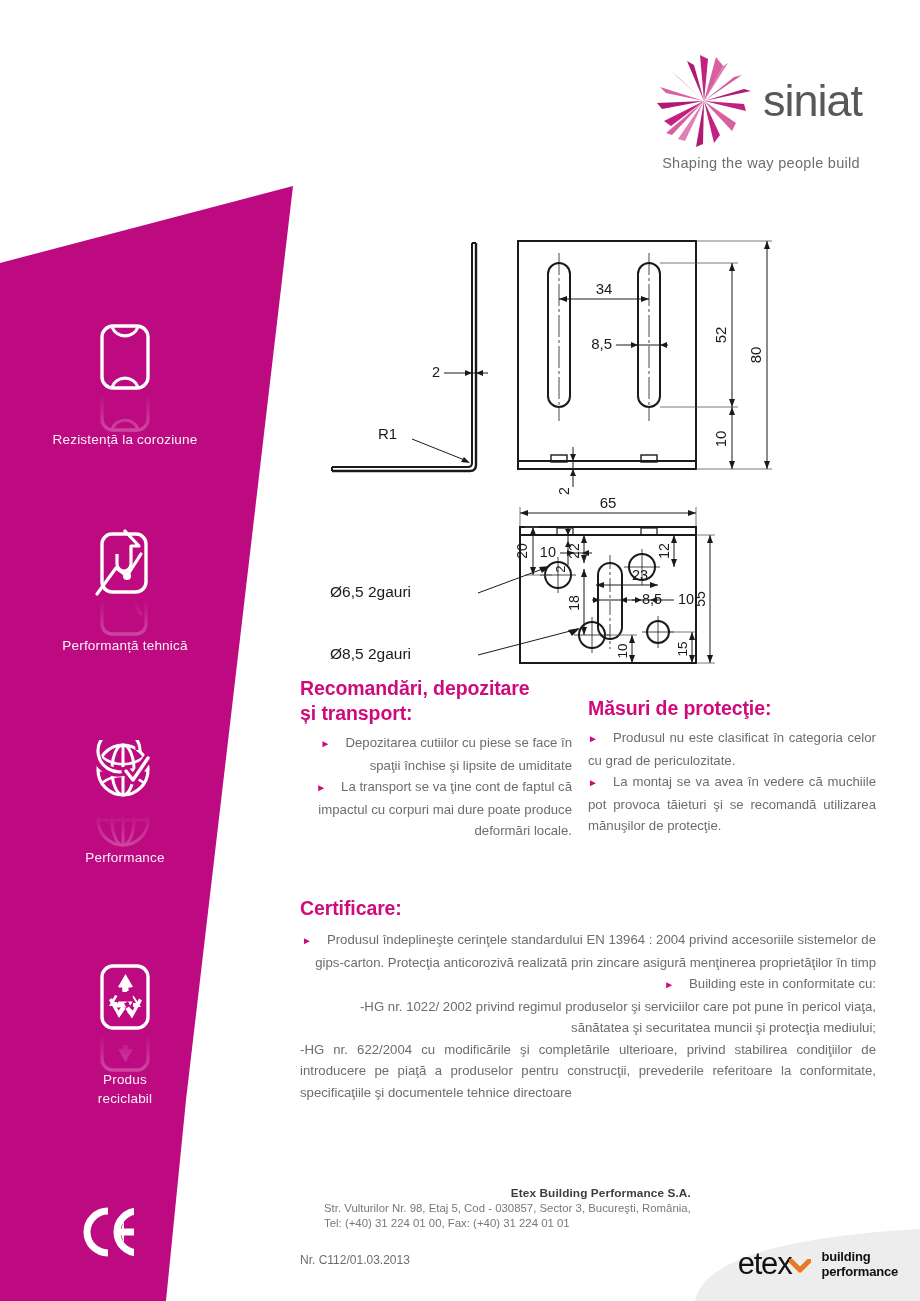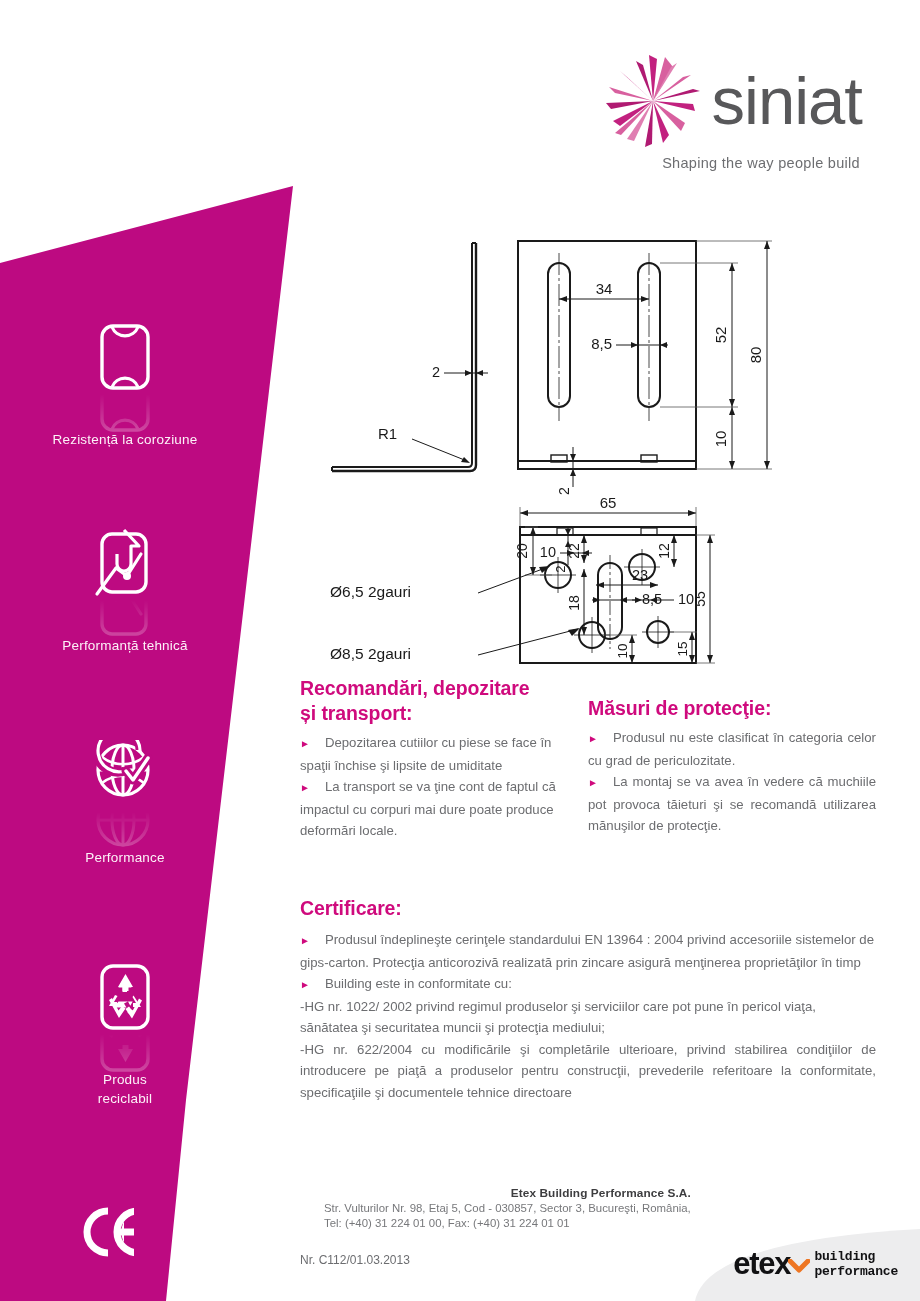--- a/index.html
+++ b/index.html
@@ -68,21 +68,21 @@
 
   
   .logo {
     position: absolute;
     right: 58px; top: 52px;
     z-index: 3;
     text-align: right;
   }
   .logo-row { display: flex; align-items: center; justify-content: flex-end; }
   .logo-word {
-    font-size: 67px;
+    font-size: 45px;
     letter-spacing: -1px;
     color: #58585a;
     font-weight: 400;
     line-height: 62px;
     margin-left: 6px;
   }
   .logo-tag {
     font-size: 14.5px;
     color: #6d6e71;
     letter-spacing: .3px;
@@ -107,21 +107,21 @@
     font-weight: 700;
     letter-spacing: -.1px;
     margin-bottom: 6px;
   }
   p.body {
     color: #6c6d70;
     font-size: 13.2px;
     line-height: 21.5px;
     text-align: justify;
   }
-  p.body.left { text-align: left; }
+  p.body.left { text-align: right; }
   .bullet {
     color: #cf0a7d;
     font-size: 10px;
     margin-right: 5px;
     letter-spacing: 0;
   }
   .indent { display: inline-block; width: 10px; }
 
   .col-left  { left: 300px; top: 676px; width: 272px; }
   .col-right { left: 588px; top: 696px; width: 288px; }
@@ -147,21 +147,21 @@
     z-index: 2;
     overflow: hidden;
   }
   .etex-logo {
     position: absolute;
     right: 22px; bottom: 22px;
     z-index: 3;
     display: flex; align-items: center;
   }
   .etex-word {
-    font-size: 31px; font-weight: 700; color: #111113;
+    font-size: 31px; font-weight: 400; color: #111113;
     letter-spacing: -1.2px; line-height: 31px;
   }
   .etex-sub {
     margin-left: 8px;
     font-size: 13px; line-height: 15px;
     color: #111113; font-weight: 600; letter-spacing: -.2px;
   }
 </style>
 </head>
 <body>
@@ -520,19 +520,19 @@
     <div class="f-nr">Nr. C112/01.03.2013</div>
   </div>
 
   <div class="etex-logo">
     <div style="position:relative;">
       <span class="etex-word">etex</span>
       <svg width="22" height="16" viewBox="0 0 22 16" style="position:absolute; right:-20px; bottom:4px;">
         <path d="M2 2 L11 11 L20 2" fill="none" stroke="#ee7623" stroke-width="5" stroke-linecap="round" stroke-linejoin="round"></path>
       </svg>
     </div>
-    <div class="etex-sub" style="margin-left:24px;font-family:Liberation Mono, monospace;">
+    <div class="etex-sub" style="margin-left:30px;">
       <div>building</div>
       <div>performance</div>
     </div>
   </div>
 
 </div>
 
 </body></html>

